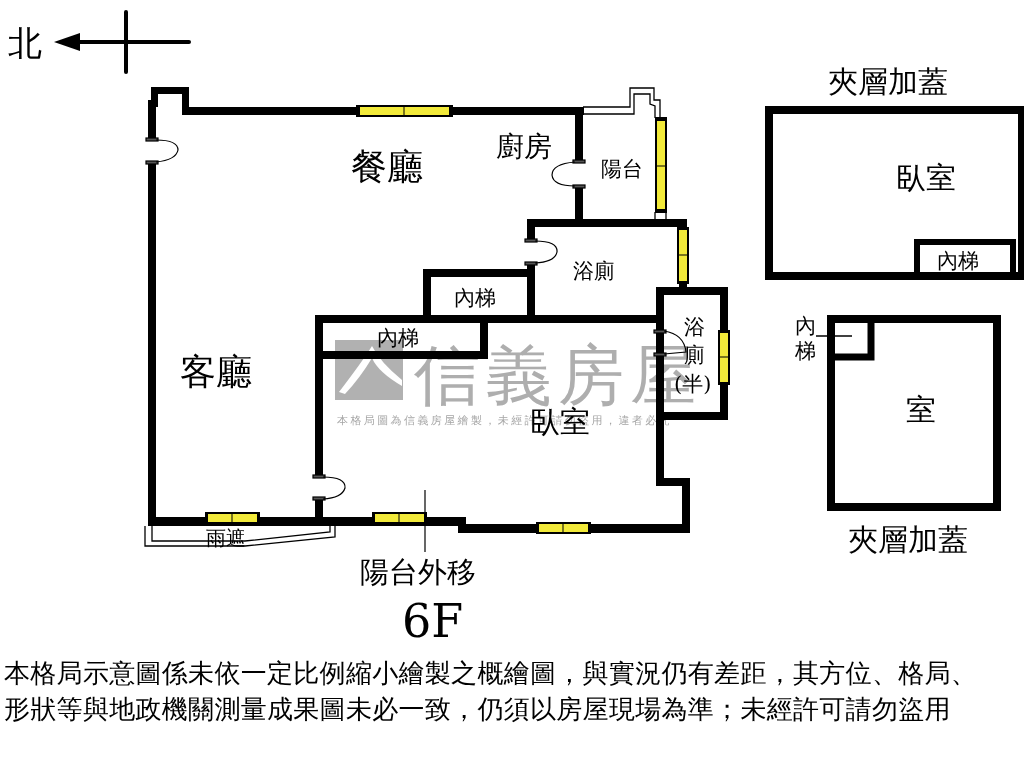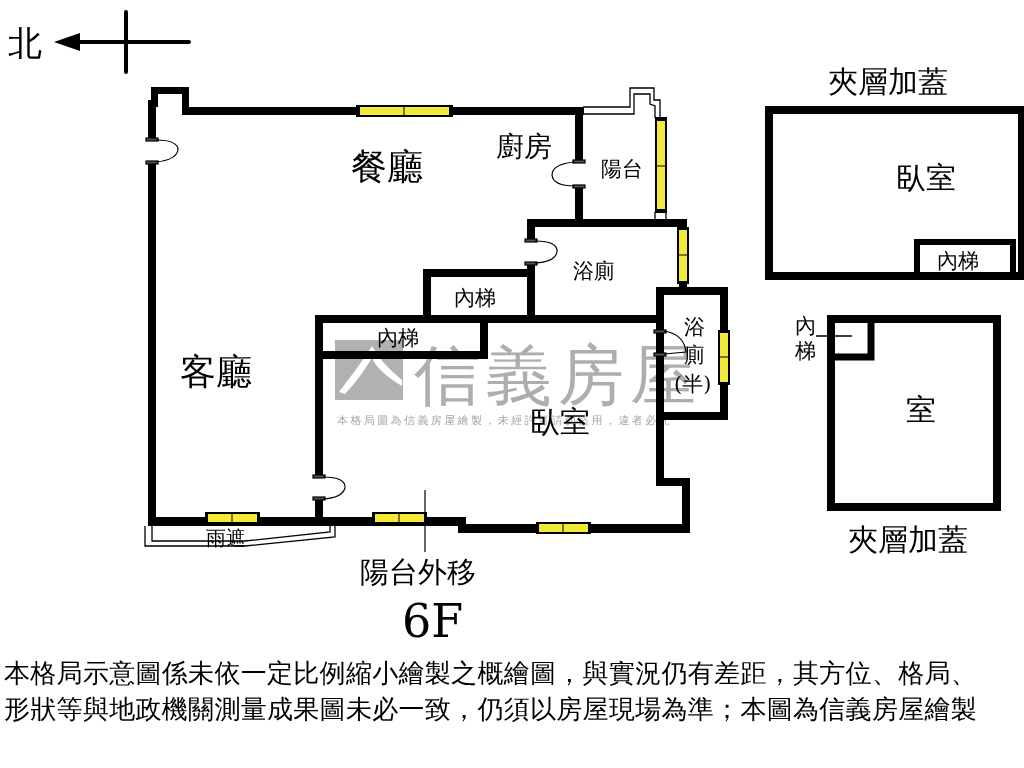--- a/index.html
+++ b/index.html
@@ -187,14 +187,14 @@
     <line x1="816" y1="336" x2="852" y2="336" stroke="#000" stroke-width="1.3"></line>
     <text class="lbl" x="795" y="333" font-size="21">內</text>
     <text class="lbl" x="795" y="358" font-size="21">梯</text>
     <text class="lbl" x="906" y="420" font-size="30">室</text>
     <text class="lbl" x="848" y="550" font-size="30">夾層加蓋</text>
   </g>
 </svg>
 
 <div class="disclaimer">
   <div>本格局示意圖係未依一定比例縮小繪製之概繪圖，與實況仍有差距，其方位、格局、</div>
-  <div>形狀等與地政機關測量成果圖未必一致，仍須以房屋現場為準；本圖為信義房屋繪製</div>
+  <div>形狀等與地政機關測量成果圖未必一致，仍須以房屋現場為準；未經許可請勿盜用</div>
 </div>
 
 </body></html>

